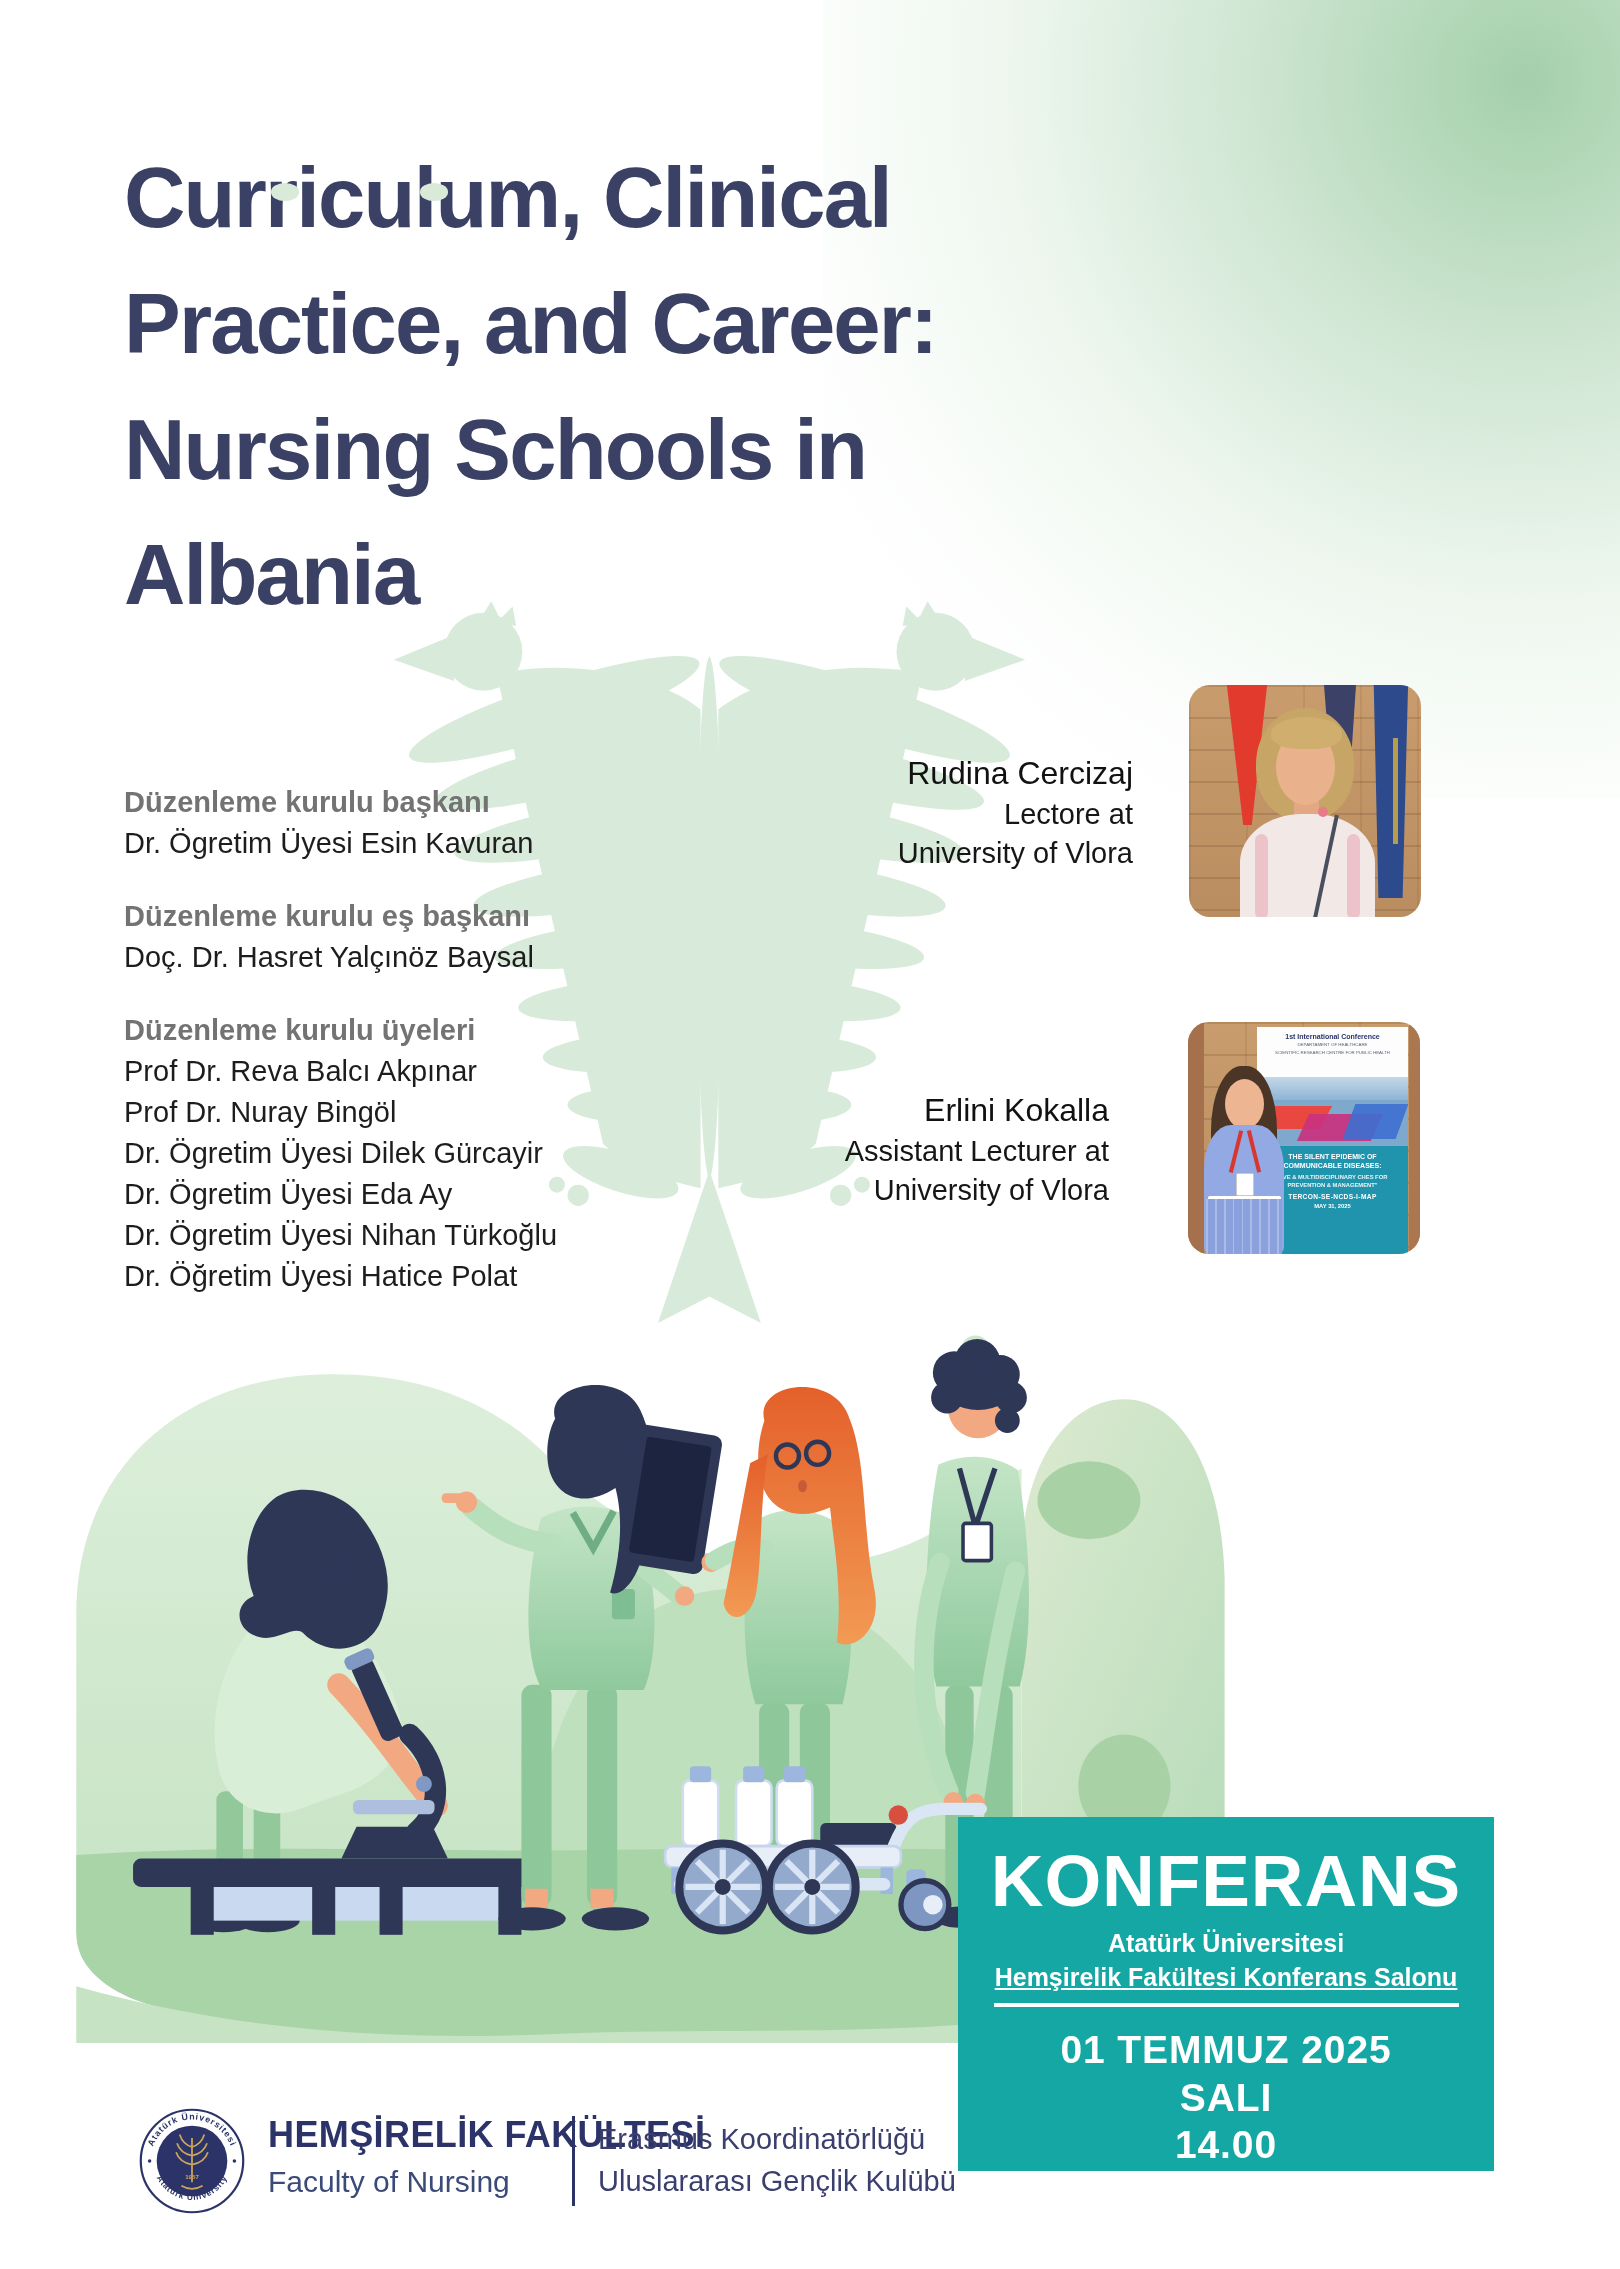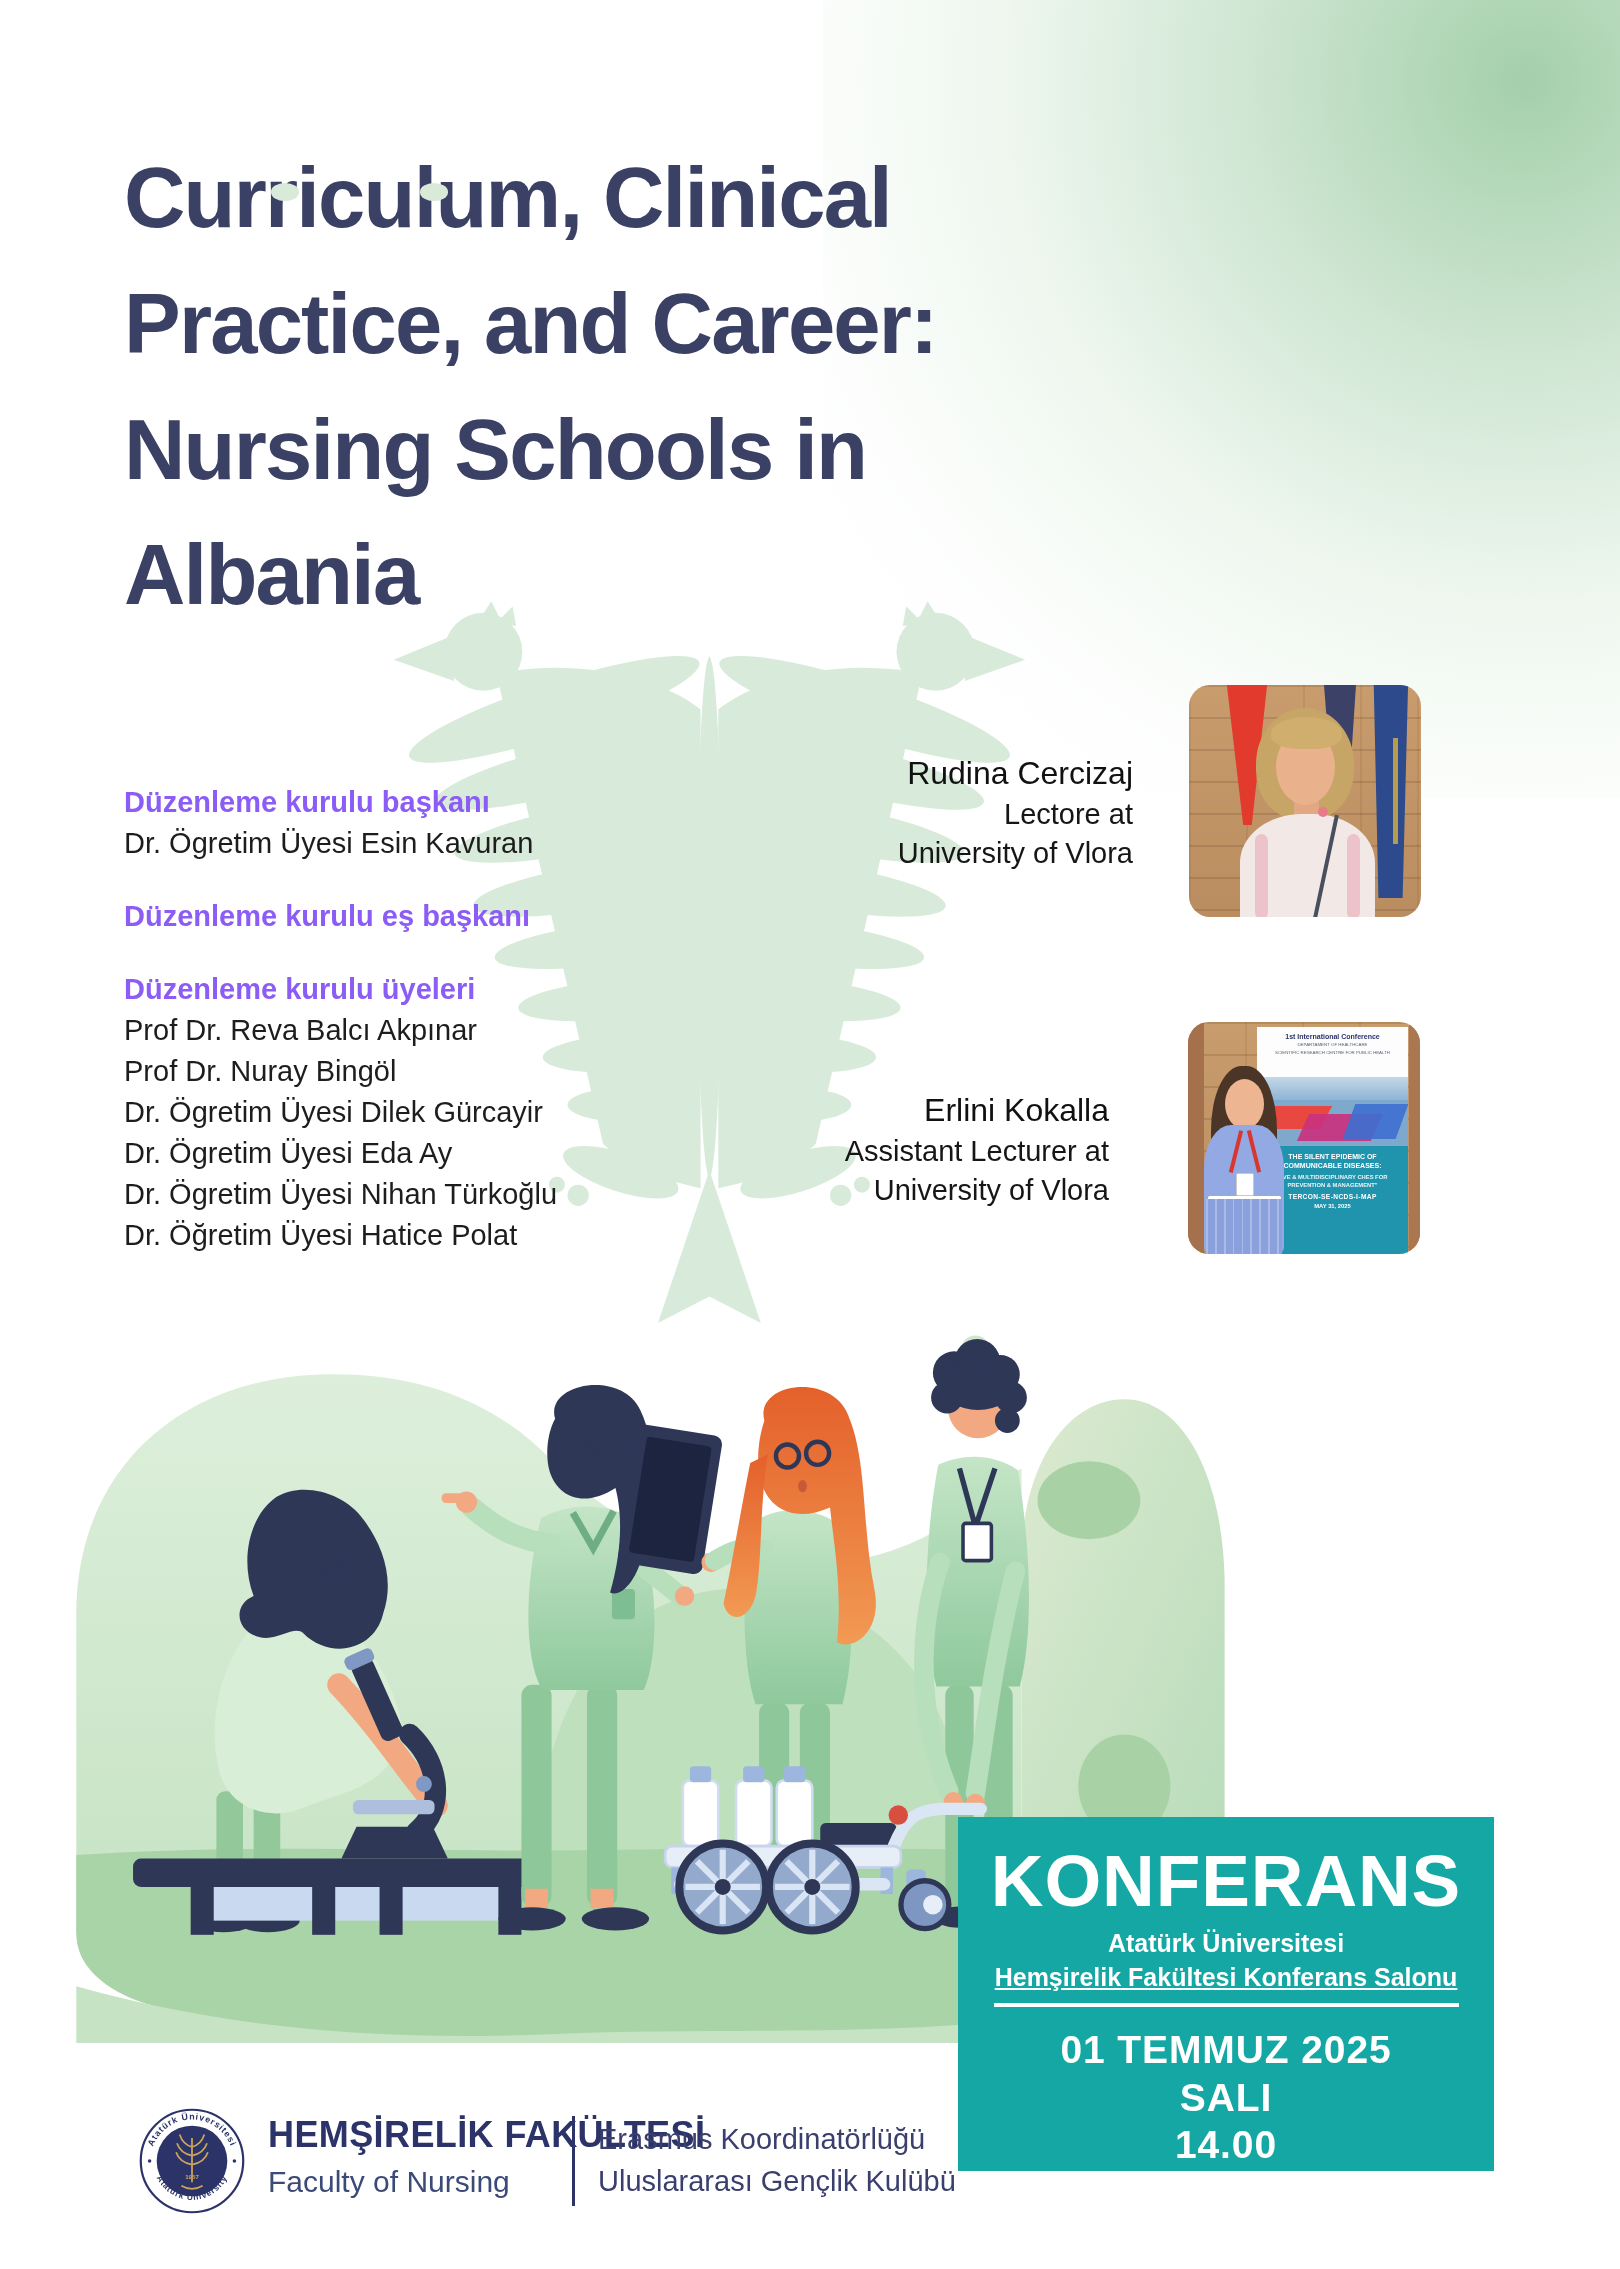--- a/index.html
+++ b/index.html
@@ -31,21 +31,21 @@
     font-size:85px; font-weight:800; letter-spacing:-1.8px;
     line-height:1.48; color:#3a4164; white-space:pre-line; z-index:2;
   }
 
   
   .bg-art { position:absolute; left:0; top:0; width:1621px; height:2270px; z-index:1; pointer-events:none; }
 
   
   .committee { position:absolute; left:124px; top:782px; width:567px; z-index:2; color:#1c1c1c; }
   .committee .group { margin-bottom:32px; }
-  .committee .heading { font-size:29px; font-weight:700; line-height:41px; color:#8b5cf6; }
+  .committee .heading { font-size:29px; font-weight:700; line-height:41px; color:#737373; }
   .committee .member  { font-size:29px; font-weight:400; line-height:41px; color:#1d1d1d; }
 
   
   .speaker-text { position:absolute; width:417px; text-align:right; z-index:2; color:#161616; }
   .speaker-text .name { font-size:32px; font-weight:400; line-height:1.35; color:#111111; }
   .speaker-text .role { font-size:29px; font-weight:400; line-height:1.35; }
   .speaker1-text { right:488px; top:752px; }
   .speaker2-text { right:512px; top:1089px; }
 
   .photo {
@@ -354,20 +354,21 @@
   <div class="deco-dot dot-1"></div>
   <div class="deco-dot dot-2"></div>
 
   <div class="committee">
     <div class="group">
       <div class="heading">Düzenleme kurulu başkanı</div>
       <div class="member">Dr. Ögretim Üyesi Esin Kavuran</div>
     </div>
     <div class="group">
       <div class="heading">Düzenleme kurulu eş başkanı</div>
+      <div class="member">Doç. Dr. Hasret Yalçınöz Baysal</div>
     </div>
     <div class="group">
       <div class="heading">Düzenleme kurulu üyeleri</div>
       <div class="member">Prof Dr. Reva Balcı Akpınar</div>
       <div class="member">Prof Dr. Nuray Bingöl</div>
       <div class="member">Dr. Ögretim Üyesi Dilek Gürcayir</div>
       <div class="member">Dr. Ögretim Üyesi Eda Ay</div>
       <div class="member">Dr. Ögretim Üyesi Nihan Türkoğlu</div>
       <div class="member">Dr. Öğretim Üyesi Hatice Polat</div>
     </div>

